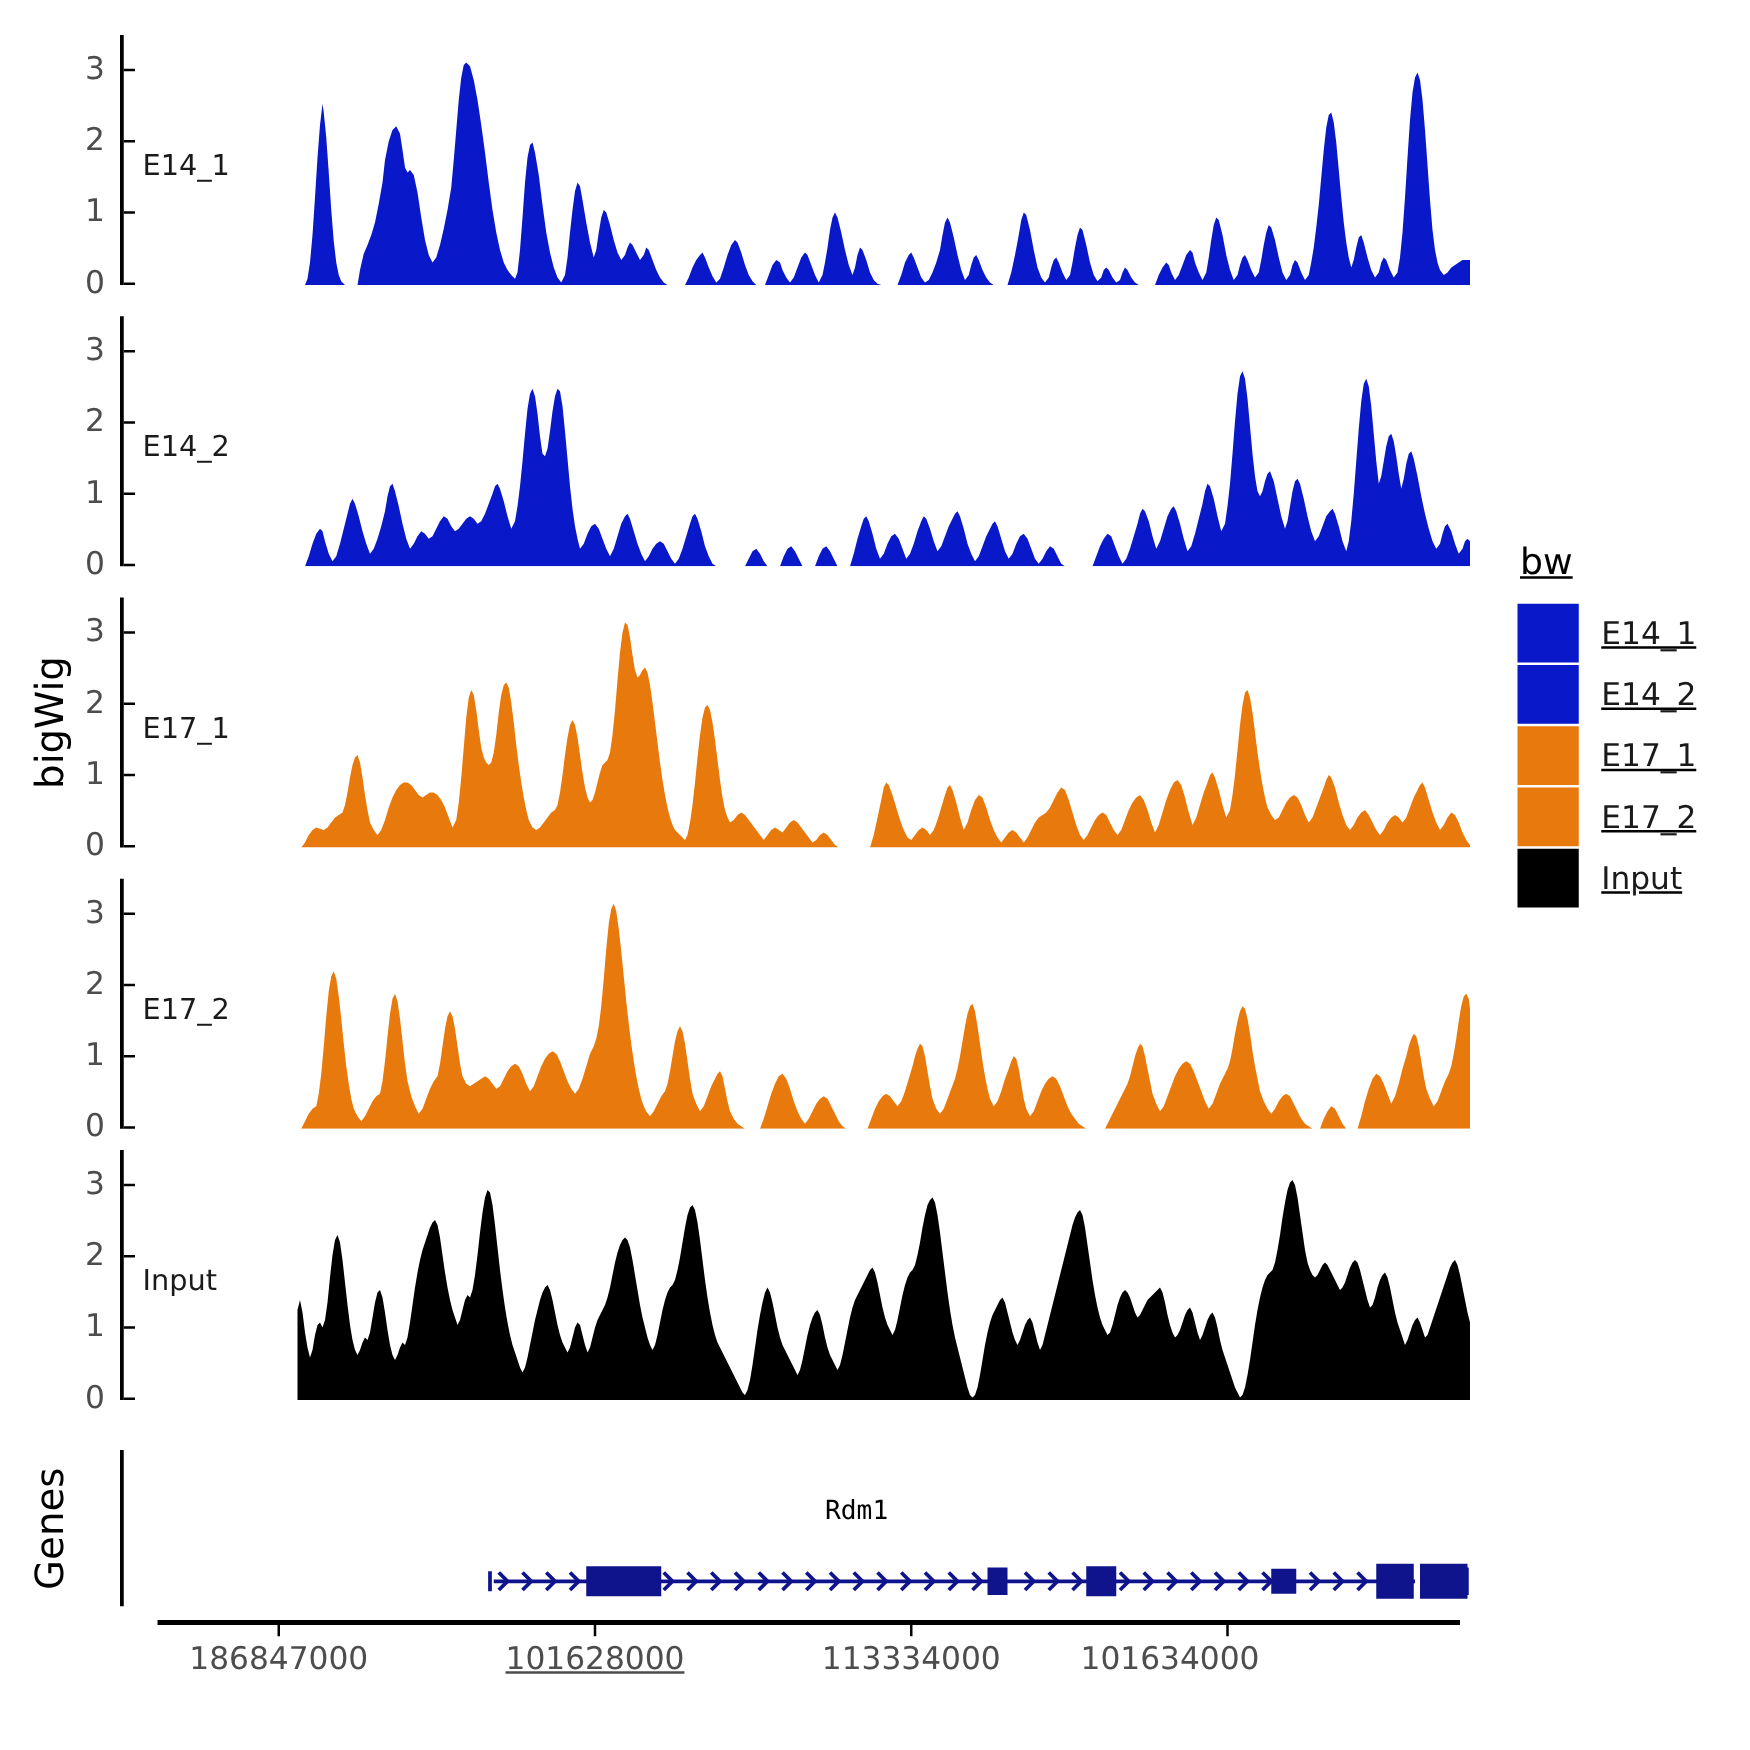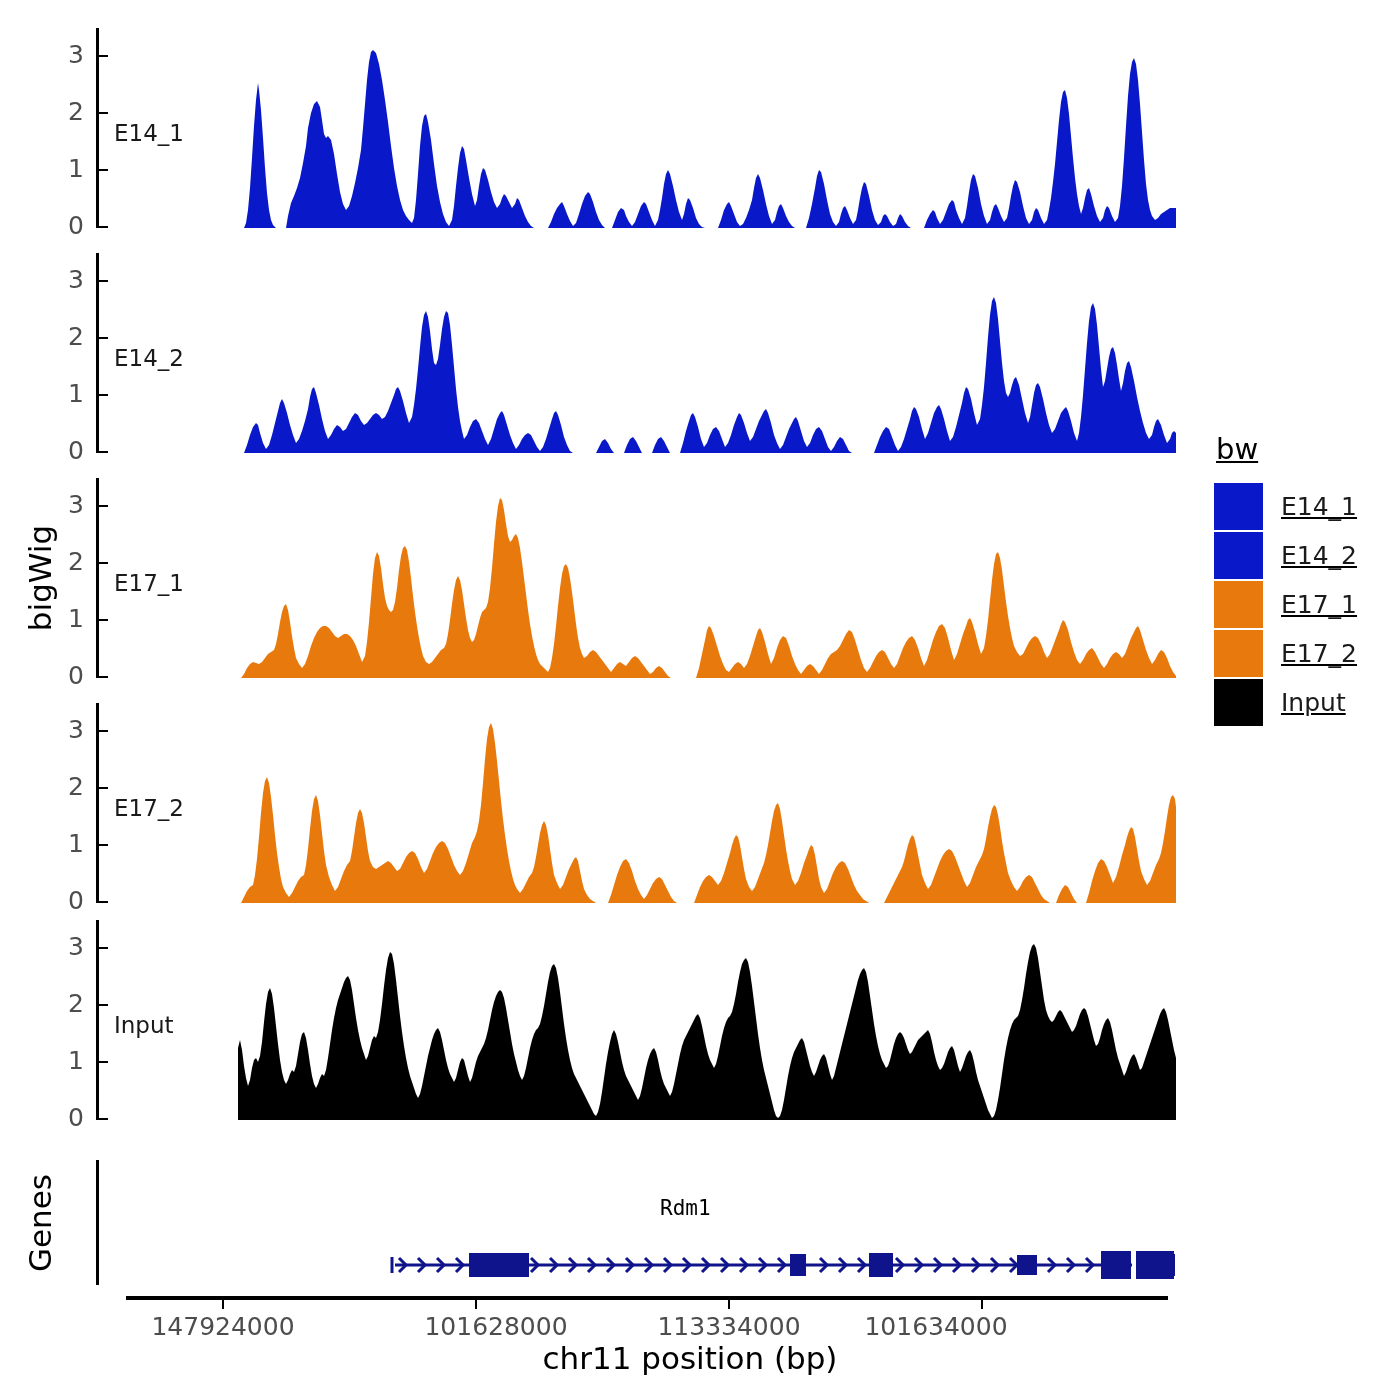--- a/index.html
+++ b/index.html
@@ -50,21 +50,20 @@
   .swatch{width:49px;height:47px;flex:0 0 49px;}
   .legend-text{margin-left:18px;font-size:25px;color:#1a1a1a;white-space:nowrap;}
 </style>
 </head>
 <body>
 
 <div class="fig">
 
   <div class="ylab" id="bigwig-label">bigWig</div>
   <div class="ylab" id="genes-label">Genes</div>
-  <div class="xlab">chr11 position (bp)</div>
 
   <div class="panel" style="top:28px;width:1080px;height:200px;">
     <div class="spine" style="height:200px;"></div>
     <div class="tick" style="top:198px;"></div>
     <div class="tick" style="top:141px;"></div>
     <div class="tick" style="top:84px;"></div>
     <div class="tick" style="top:27px;"></div>
     <div class="ticklab" style="top:185px;left:-58px;">0</div>
     <div class="ticklab" style="top:128px;left:-58px;">1</div>
     <div class="ticklab" style="top:71px;left:-58px;">2</div>
@@ -230,22 +229,22 @@
 
       <rect x="1040" y="6" width="38" height="28" fill="#10148c"></rect>
     </svg>
   </div>
 
   <div id="xaxis-line"></div>
   <div class="xtick" style="left:222px;"></div>
   <div class="xtick" style="left:475px;"></div>
   <div class="xtick" style="left:728px;"></div>
   <div class="xtick" style="left:981px;"></div>
-  <div class="xticklab" style="left:123px;">147924000</div>
-  <div class="xticklab" style="left:396px;">101628000</div>
+  <div class="xticklab" style="left:123px;">186847000</div>
+  <div class="xticklab" style="left:376px;text-decoration:underline;">101628000</div>
   <div class="xticklab" style="left:629px;">113334000</div>
   <div class="xticklab" style="left:836px;">101634000</div>
 
   <div id="legend">
     <div id="legend-title">bw</div>
 
     <div class="legend-row">
       <div class="swatch" style="background:#0918c8;"></div>
       <div class="legend-text">E14_1</div>
     </div>

